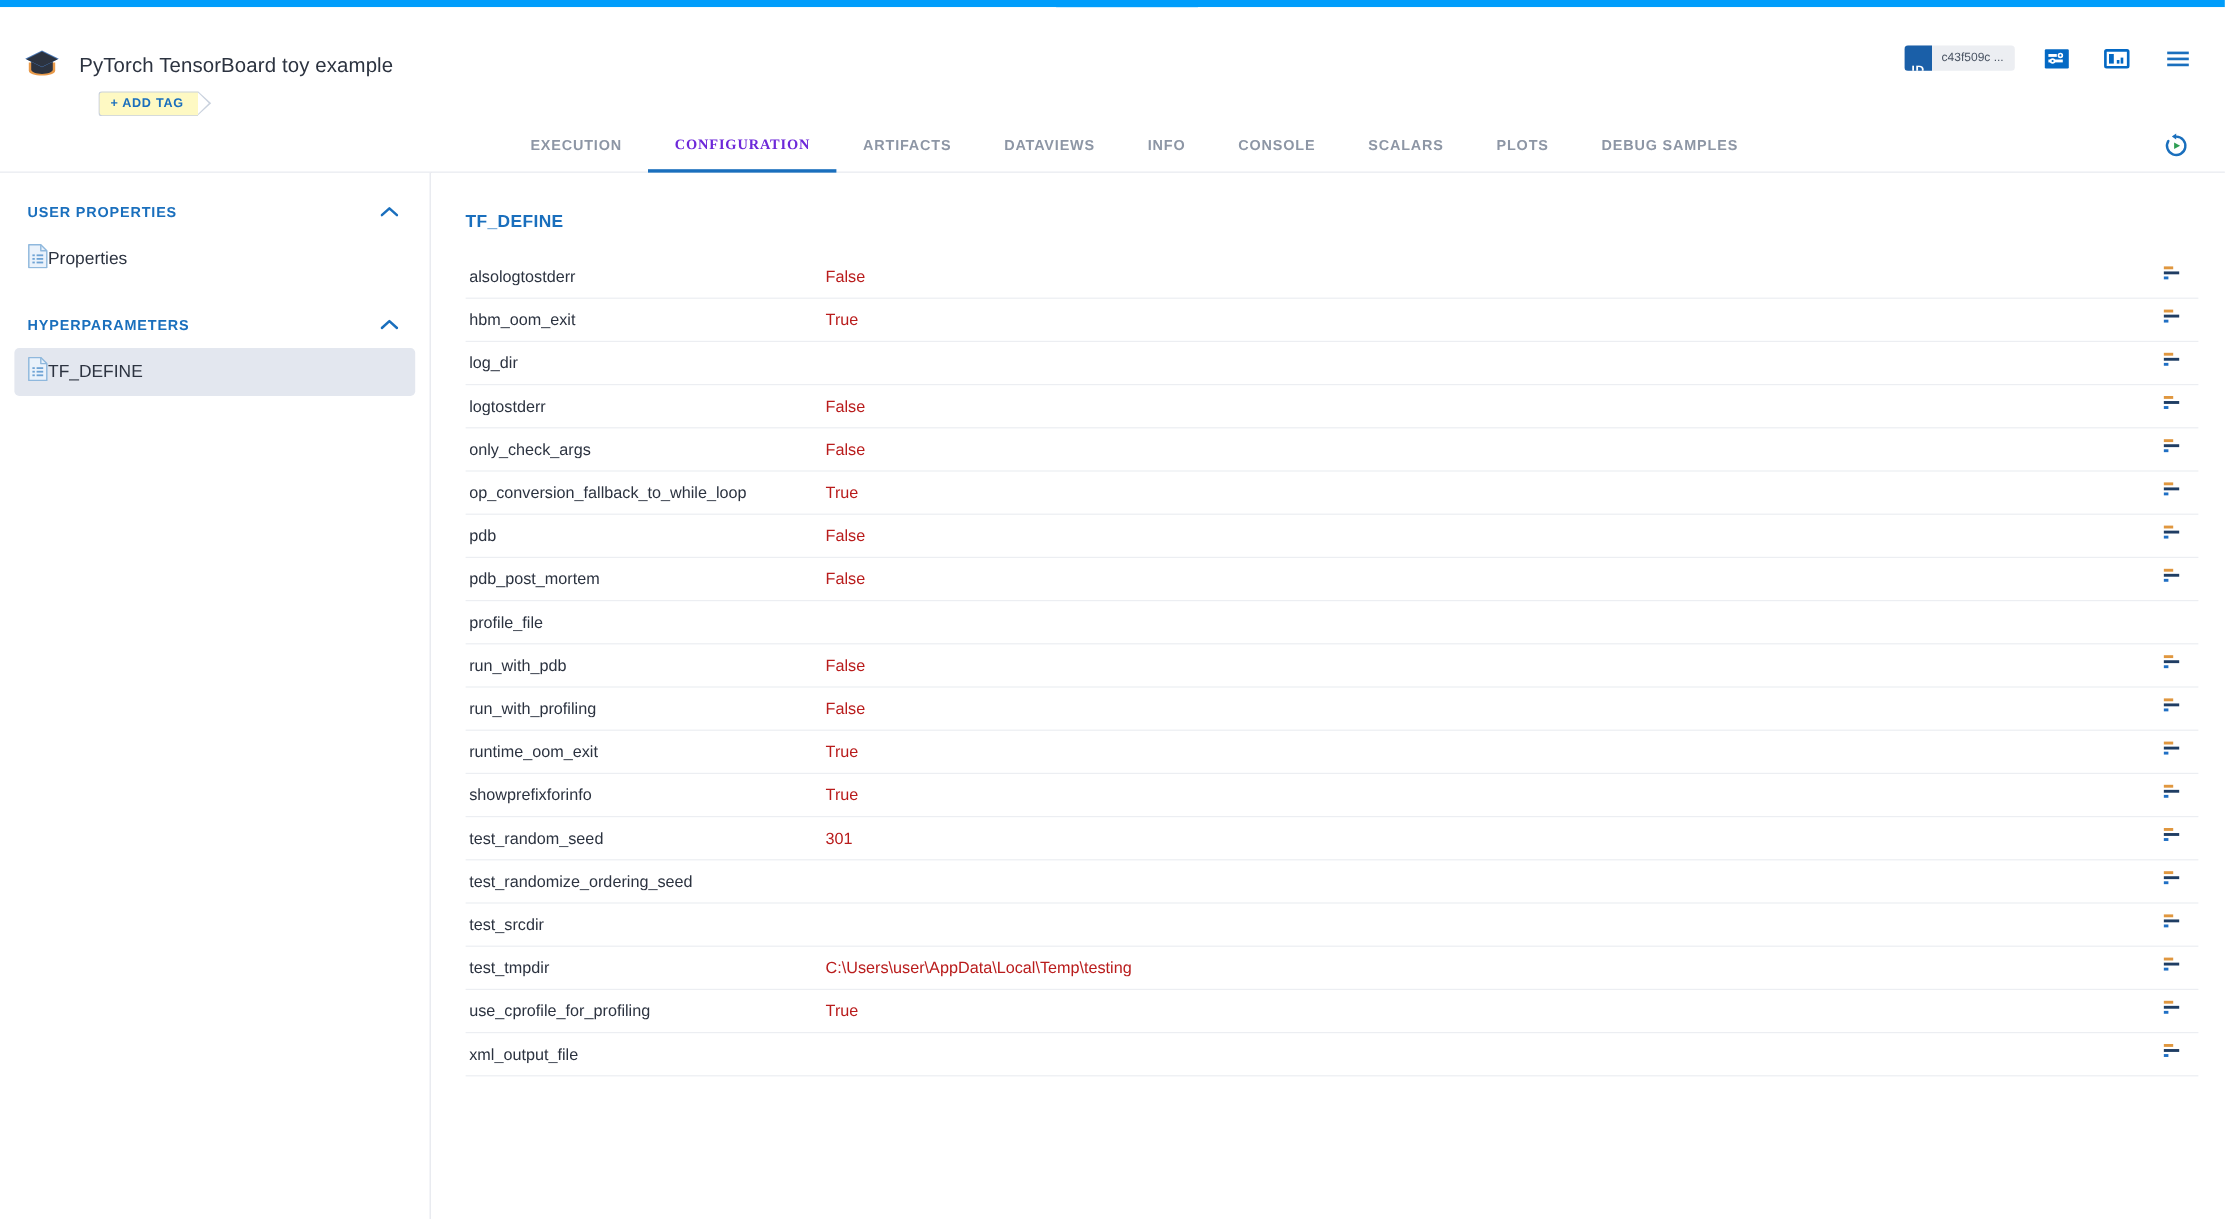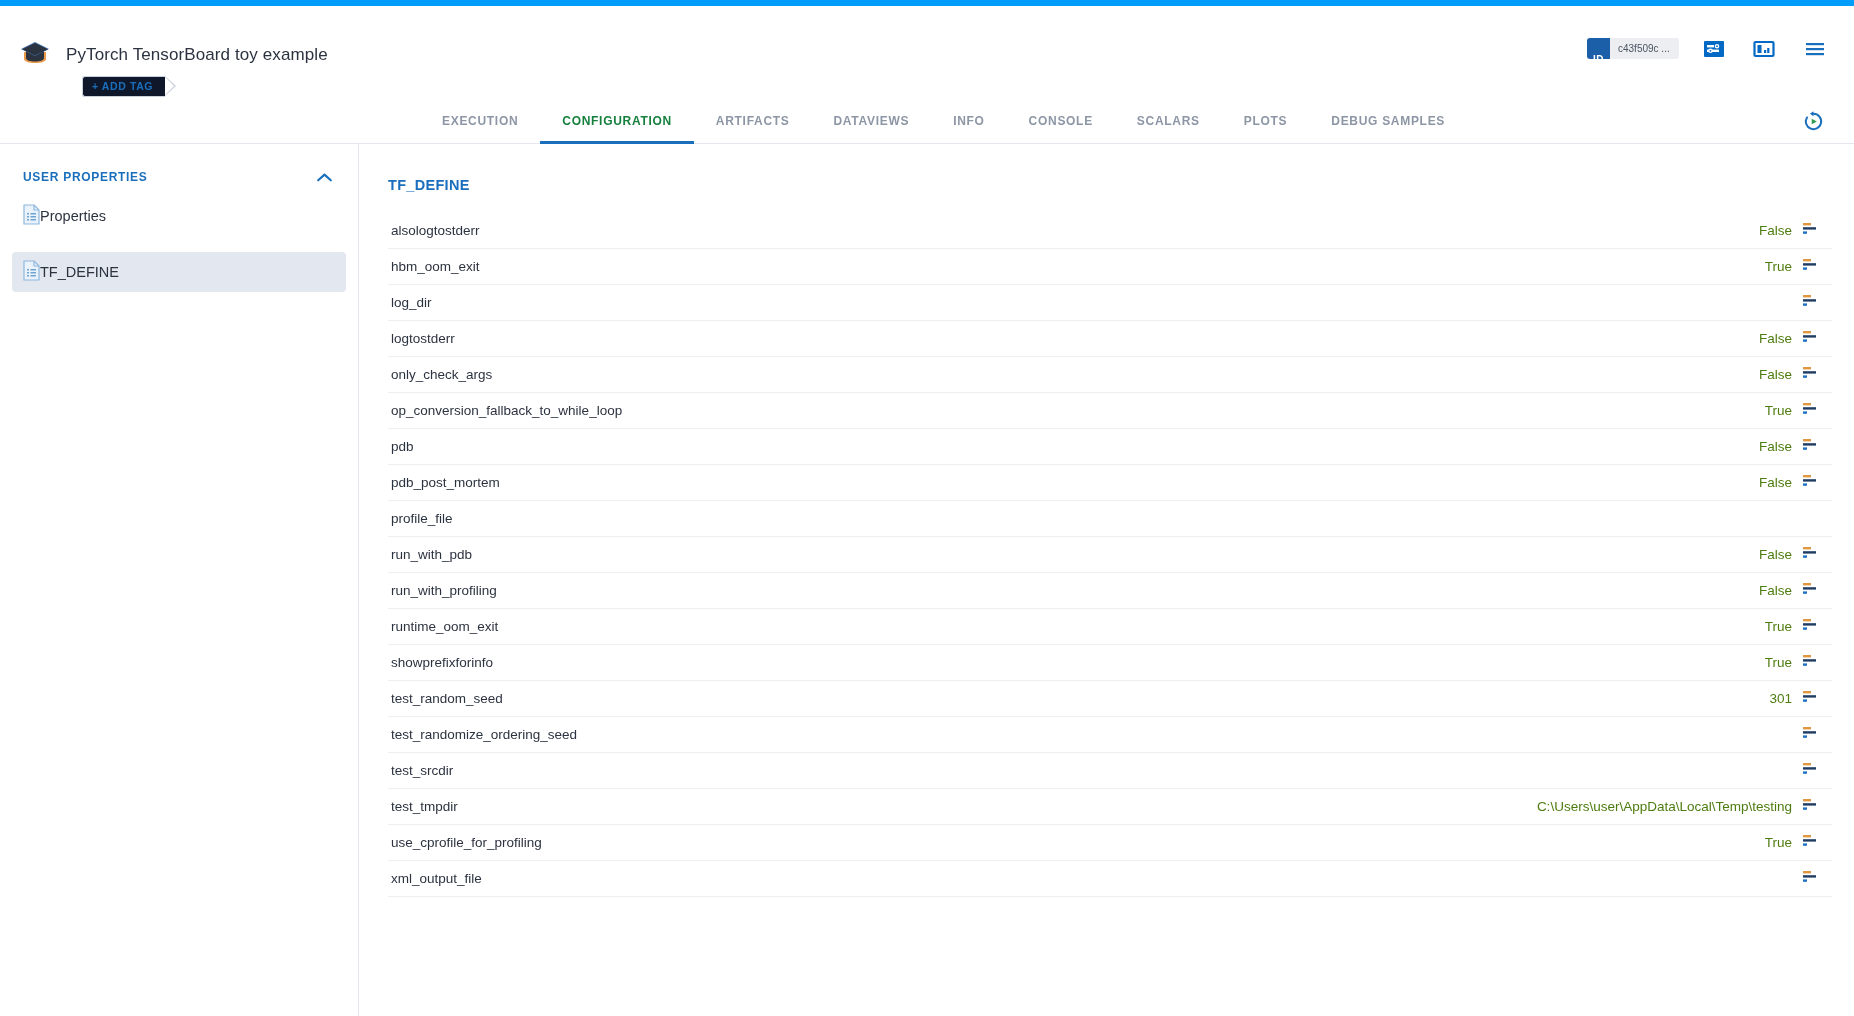--- a/index.html
+++ b/index.html
@@ -55,21 +55,21 @@
     font-weight: 400;
     letter-spacing: 0.1px;
   }
   .add-tag {
     position: absolute;
     top: 70px; left: 82px;
     height: 21px;
     padding: 0 12px 0 9px;
     border: 1px solid #c9d1dd;
     border-right: none;
-    background: #0f172a;
+    background: #fef9c3;
     color: #1a6fbd;
     font-size: 10.5px;
     font-weight: bold;
     letter-spacing: 0.6px;
     line-height: 19px;
     border-radius: 3px 0 0 3px;
     white-space: nowrap;
     cursor: pointer;
   }
   .add-tag::after {
@@ -154,22 +154,23 @@
     padding: 0 22px;
     font-size: 12px;
     font-weight: bold;
     letter-spacing: 0.7px;
     color: #8d96a5;
     cursor: pointer;
     border-bottom: 3px solid transparent;
     white-space: nowrap;
   }
   .tab.active {
-    color: #15803d;
+    color: #6d28d9;
     border-bottom-color: #1a6fbd;
+    font-family: Liberation Serif, serif;
   }
   .refresh-icon {
     position: absolute;
     top: 10px; left: 1802px;
     width: 23px; height: 23px;
     cursor: pointer;
   }
 
   
   .sidebar {
@@ -249,25 +250,24 @@
     font-size: 13.5px;
     color: #2c3340;
     padding-left: 3px;
     white-space: nowrap;
     overflow: hidden;
     text-overflow: ellipsis;
   }
   .row .v {
     flex: 1;
     font-size: 13.5px;
-    color: #4d7c0f;
+    color: #b91c1c;
     white-space: nowrap;
     overflow: hidden;
     text-overflow: ellipsis;
-    text-align: right;
   }
   .row .act {
     width: 40px;
     flex: none;
     display: flex;
     align-items: center;
     justify-content: center;
     cursor: pointer;
   }
   .bars-ico { width: 18px; height: 14px; }
@@ -364,20 +364,26 @@
           <rect x="4" y="9" width="2" height="1.5" fill="#6fa3d4"></rect>
           <rect x="7.5" y="9" width="5.5" height="1.5" fill="#6fa3d4"></rect>
           <rect x="4" y="12" width="2" height="1.5" fill="#6fa3d4"></rect>
           <rect x="7.5" y="12" width="5.5" height="1.5" fill="#6fa3d4"></rect>
           <rect x="4" y="15" width="2" height="1.5" fill="#6fa3d4"></rect>
           <rect x="7.5" y="15" width="5.5" height="1.5" fill="#6fa3d4"></rect>
         </svg></span>
       <span class="lbl">Properties</span>
     </div>
     <div class="grp-spacer"></div>
+    <div class="side-group-hdr">
+      <span class="lbl">HYPERPARAMETERS</span>
+      <span><svg class="chev" viewBox="0 0 15 9">
+          <path d="M1.2 7.3 L7.5 1.6 L13.8 7.3" fill="none" stroke="#1a6fbd" stroke-width="2.1" stroke-linecap="round" stroke-linejoin="round"></path>
+        </svg></span>
+    </div>
     <div class="side-item selected">
       <span><svg class="doc-ico" viewBox="0 0 17 21">
           <path d="M1 1 H11 L16 6 V20 H1 Z" fill="#eaf2fb" stroke="#8fb8dd" stroke-width="1.2" stroke-linejoin="round"></path>
           <path d="M11 1 V6 H16" fill="none" stroke="#8fb8dd" stroke-width="1.2" stroke-linejoin="round"></path>
           <rect x="4" y="9" width="2" height="1.5" fill="#6fa3d4"></rect>
           <rect x="7.5" y="9" width="5.5" height="1.5" fill="#6fa3d4"></rect>
           <rect x="4" y="12" width="2" height="1.5" fill="#6fa3d4"></rect>
           <rect x="7.5" y="12" width="5.5" height="1.5" fill="#6fa3d4"></rect>
           <rect x="4" y="15" width="2" height="1.5" fill="#6fa3d4"></rect>
           <rect x="7.5" y="15" width="5.5" height="1.5" fill="#6fa3d4"></rect>

